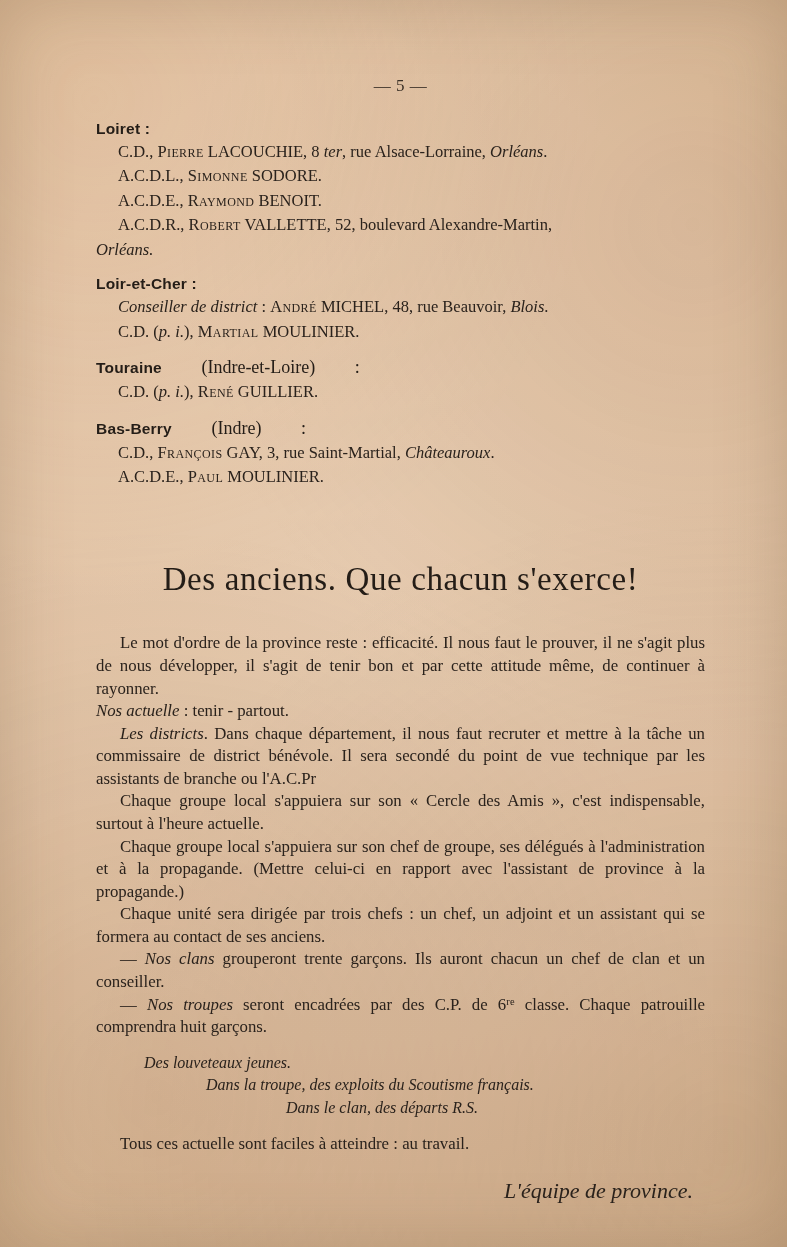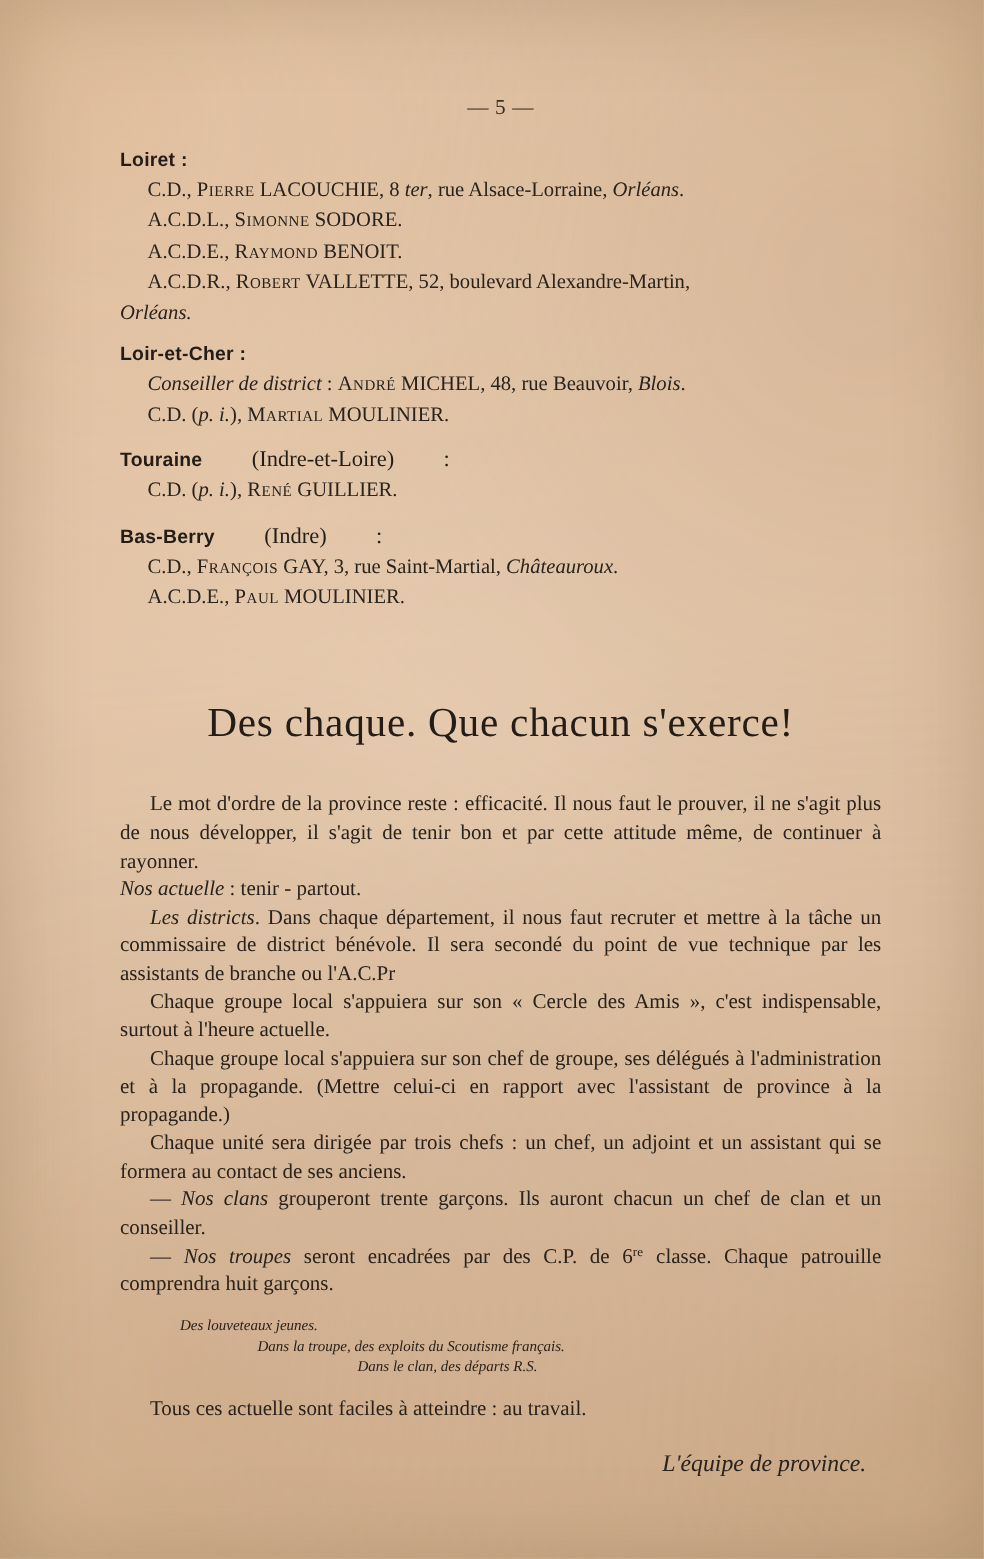--- a/index.html
+++ b/index.html
@@ -127,39 +127,39 @@
 
   sup {
     font-size: .62em;
     vertical-align: .52em;
     letter-spacing: .2px;
   }
 
   .verses {
     margin-top: 13px;
     font-style: italic;
-    font-size: 12px;
+    font-size: 16px;
     line-height: 1.40;
   }
   .verse-1 { padding-left: 48px; }
   .verse-2 { padding-left: 110px; }
   .verse-3 { padding-left: 190px; }
 
   .closing {
     margin-top: 14px;
     font-size: 16.8px;
     text-indent: 24px;
   }
 
   .signature {
     margin-top: 20px;
     text-align: right;
     padding-right: 12px;
     font-style: italic;
-    font-size: 19px;
+    font-size: 22px;
   }
 </style>
 </head>
 <body>
 
 <div id="page">
   <div class="content">
 
     <div class="folio">— 5 —</div>
 
@@ -204,21 +204,21 @@
       </div>
       <div class="entry">
         <span>C.D., </span><span class="sc">François</span><span> GAY, 3, rue Saint-Martial, </span><span class="it">Châteauroux</span><span>.</span>
       </div>
       <div class="entry">
         <span>A.C.D.E., </span><span class="sc">Paul</span><span> MOULINIER.</span>
       </div>
 
     </div>
 
-    <h1 class="article-title">Des chaque. Que chacun s'exerce!</h1>
+    <h1 class="article-title">Des anciens. Que chacun s'exerce!</h1>
 
     <div class="body-copy">
 
       <p>Le mot d'ordre de la province reste : efficacité. Il nous faut le prouver, il ne s'agit plus de nous développer, il s'agit de tenir bon et par cette attitude même, de continuer à rayonner.</p>
 
       <p class="flush"><span class="it">Nos actuelle</span><span> : tenir - partout.</span></p>
 
       <p><span class="it">Les districts</span><span>. Dans chaque département, il nous faut recruter et mettre à la tâche un commissaire de district bénévole. Il sera secondé du point de vue technique par les assistants de branche ou l'A.C.Pr</span></p>
 
       <p>Chaque groupe local s'appuiera sur son « Cercle des Amis », c'est indispensable, surtout à l'heure actuelle.</p>

